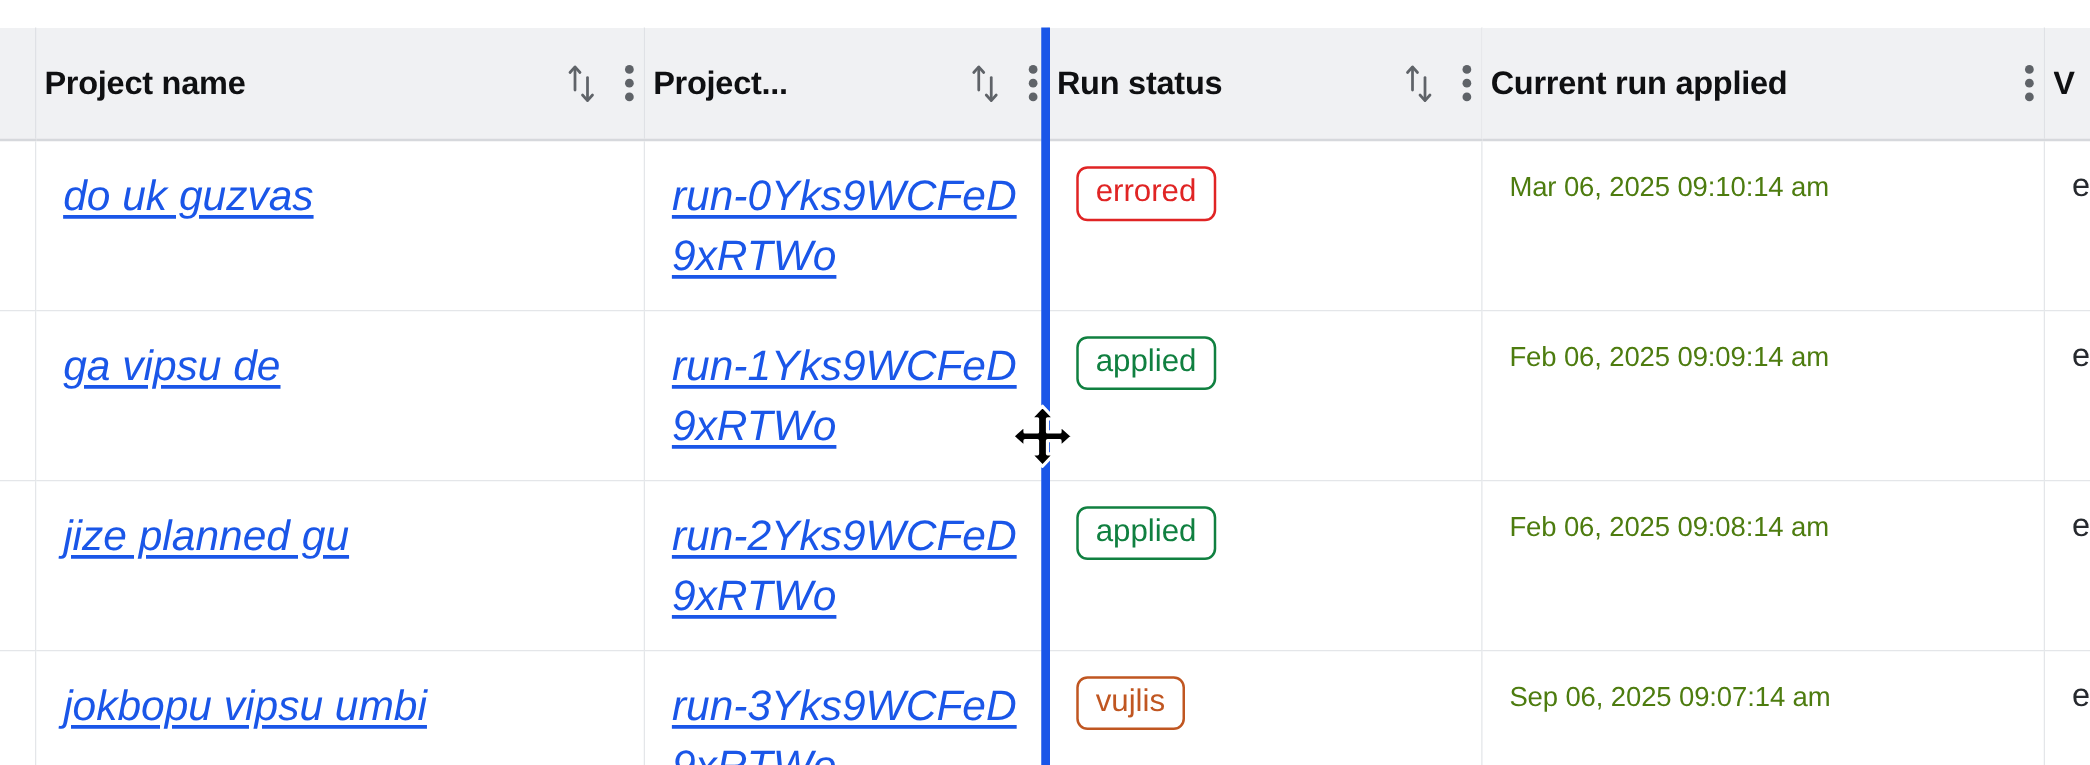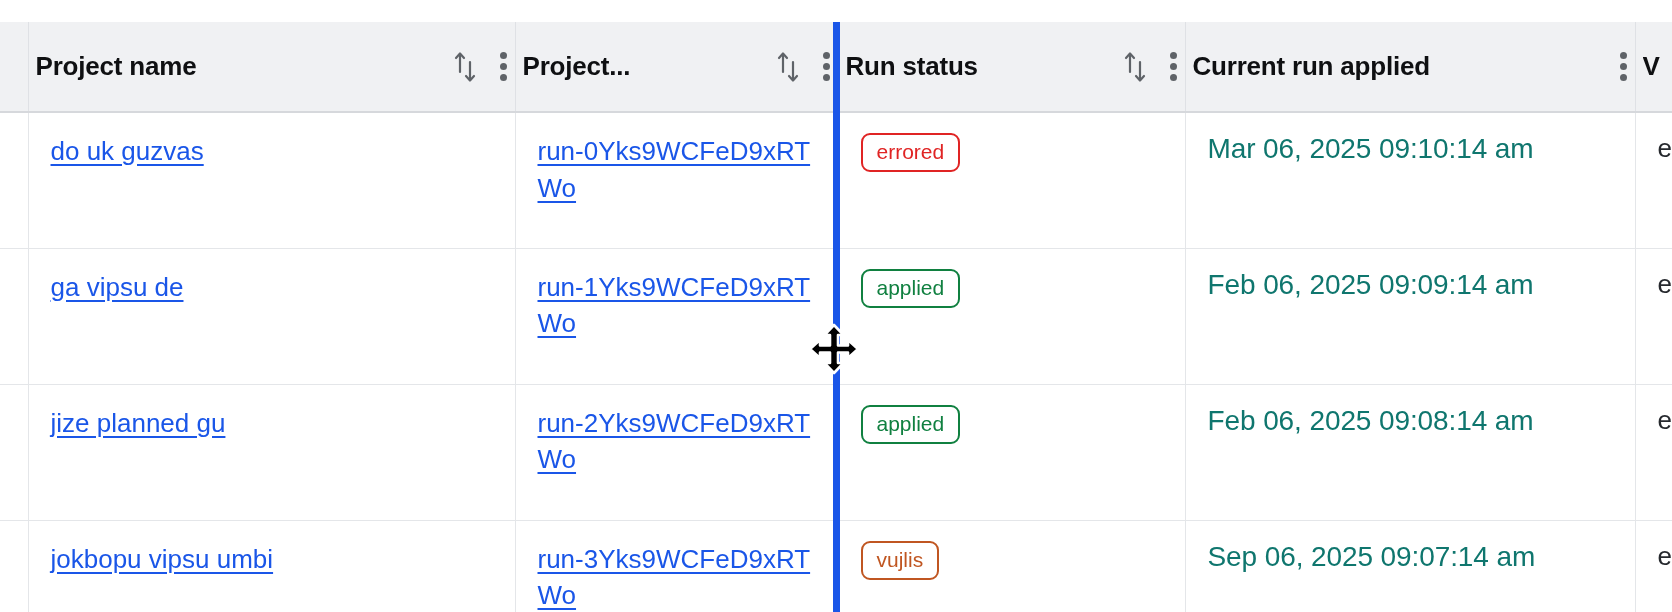--- a/index.html
+++ b/index.html
@@ -95,40 +95,41 @@
     background: #ffffff;
     overflow: hidden;
   }
   tbody td.gutter { padding: 0; }
   tbody td.last   { border-right: none; padding-right: 0; }
 
   a.cell-link {
     color: #1a56e8;
     text-decoration: underline;
     text-underline-offset: 4px;
-    font-size: 26px;
+    font-size: 34px;
     line-height: 1.42;
     word-break: break-all;
     cursor: pointer;
+    font-style: italic;
   }
   a.cell-link.proj { word-break: normal; }
 
   .badge {
     display: inline-block;
     border: 2px solid currentColor;
     border-radius: 9px;
     padding: 5px 14px 7px 14px;
-    font-size: 21px;
+    font-size: 25px;
     line-height: 1.1;
     background: #ffffff;
   }
 
   .date-txt {
-    font-size: 28px;
-    color: #0f766e;
+    font-size: 22px;
+    color: #4d7c0f;
     white-space: nowrap;
     letter-spacing: -0.1px;
   }
   .trunc-txt {
     font-size: 26px;
     color: #26292e;
     white-space: nowrap;
   }
 
   

